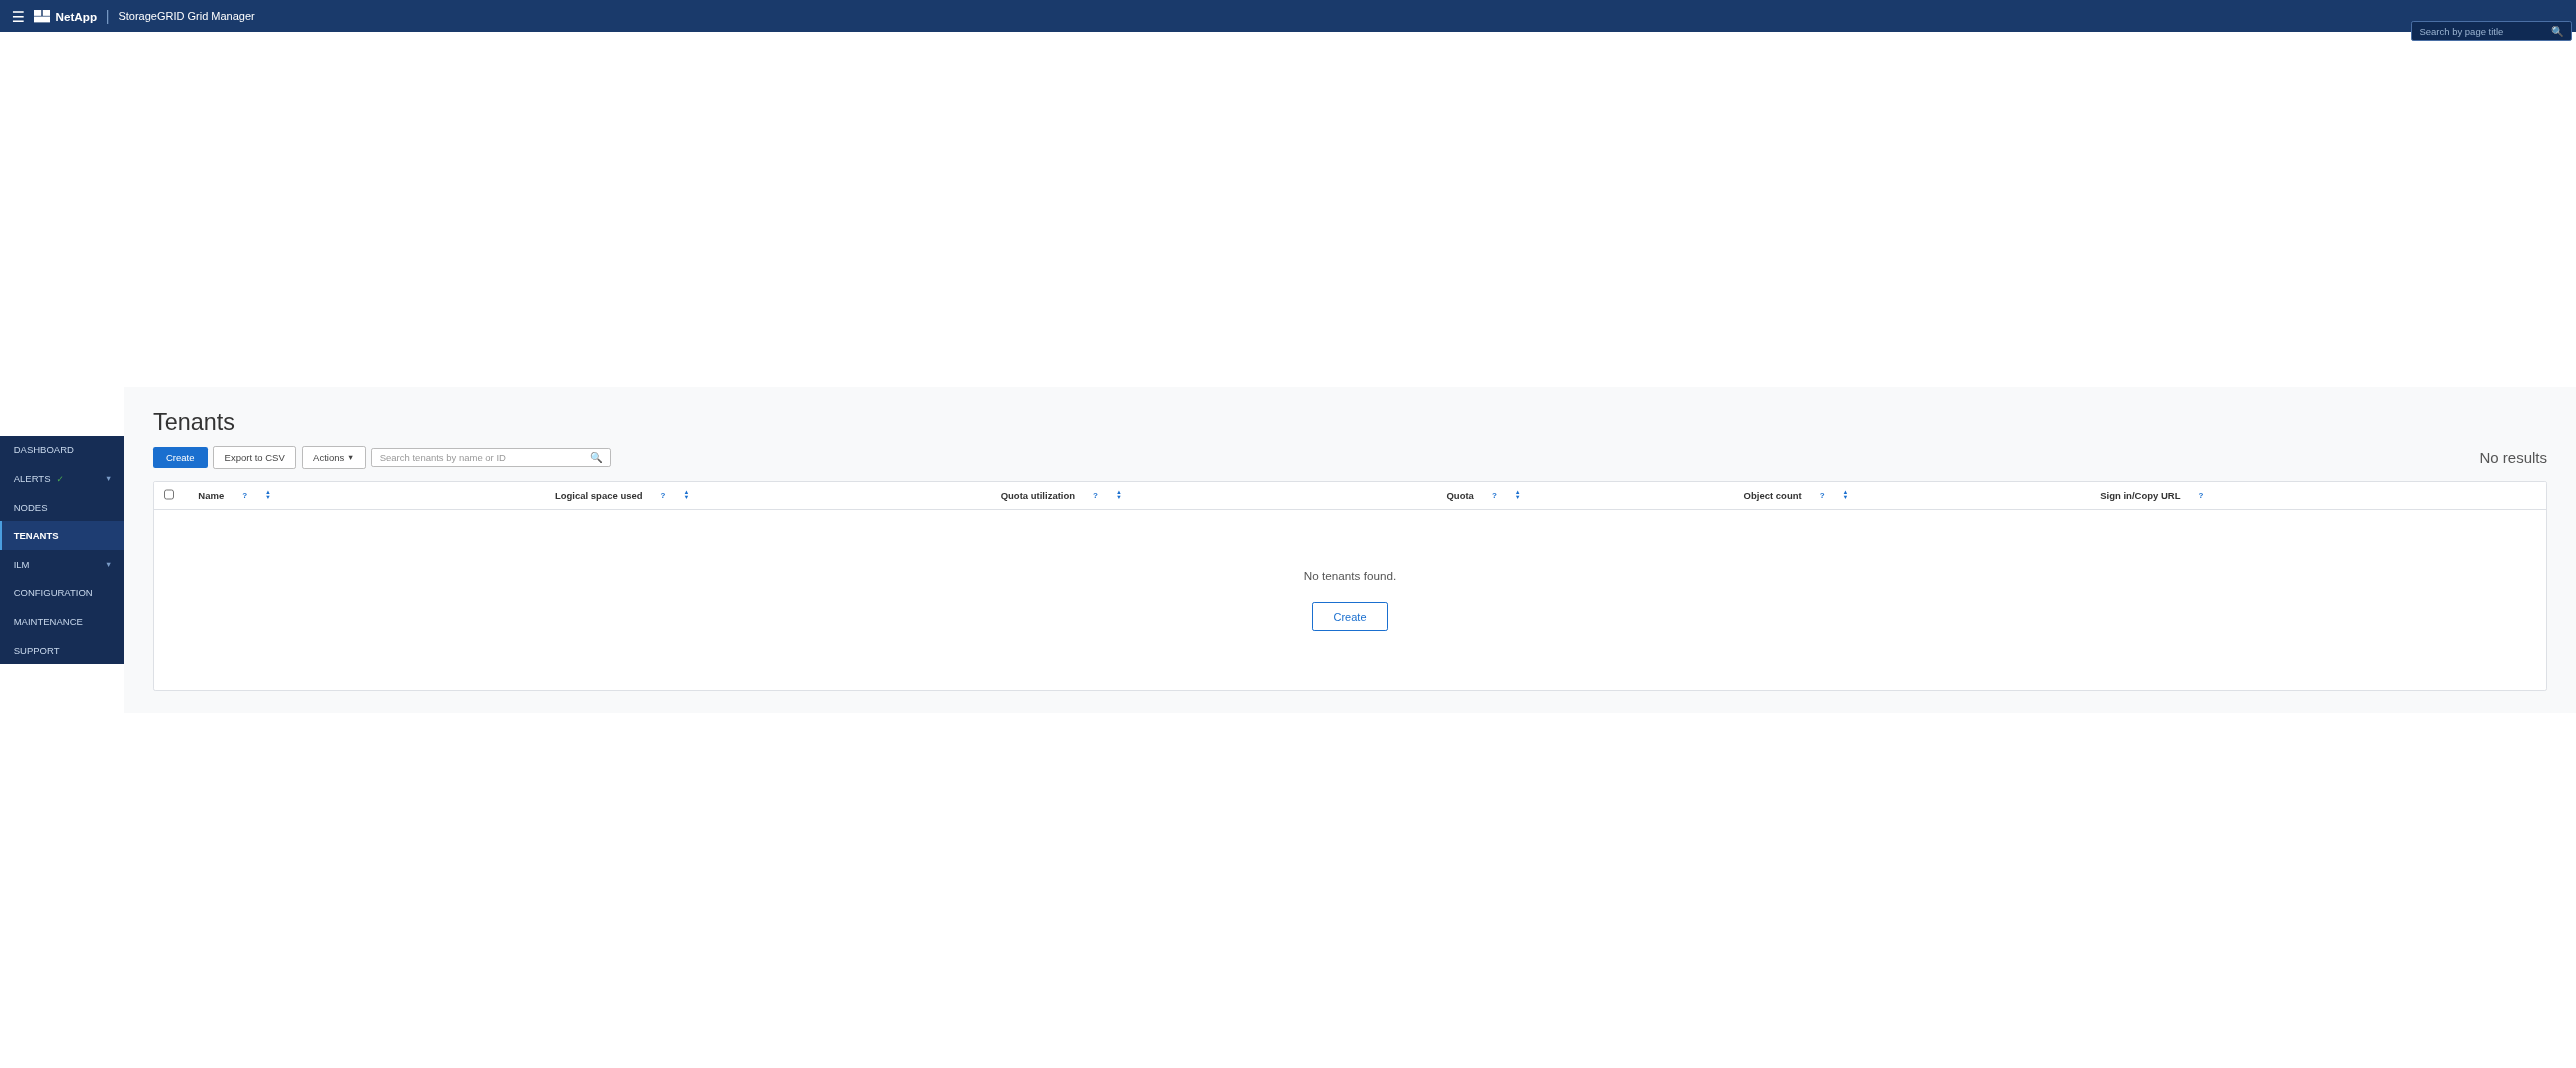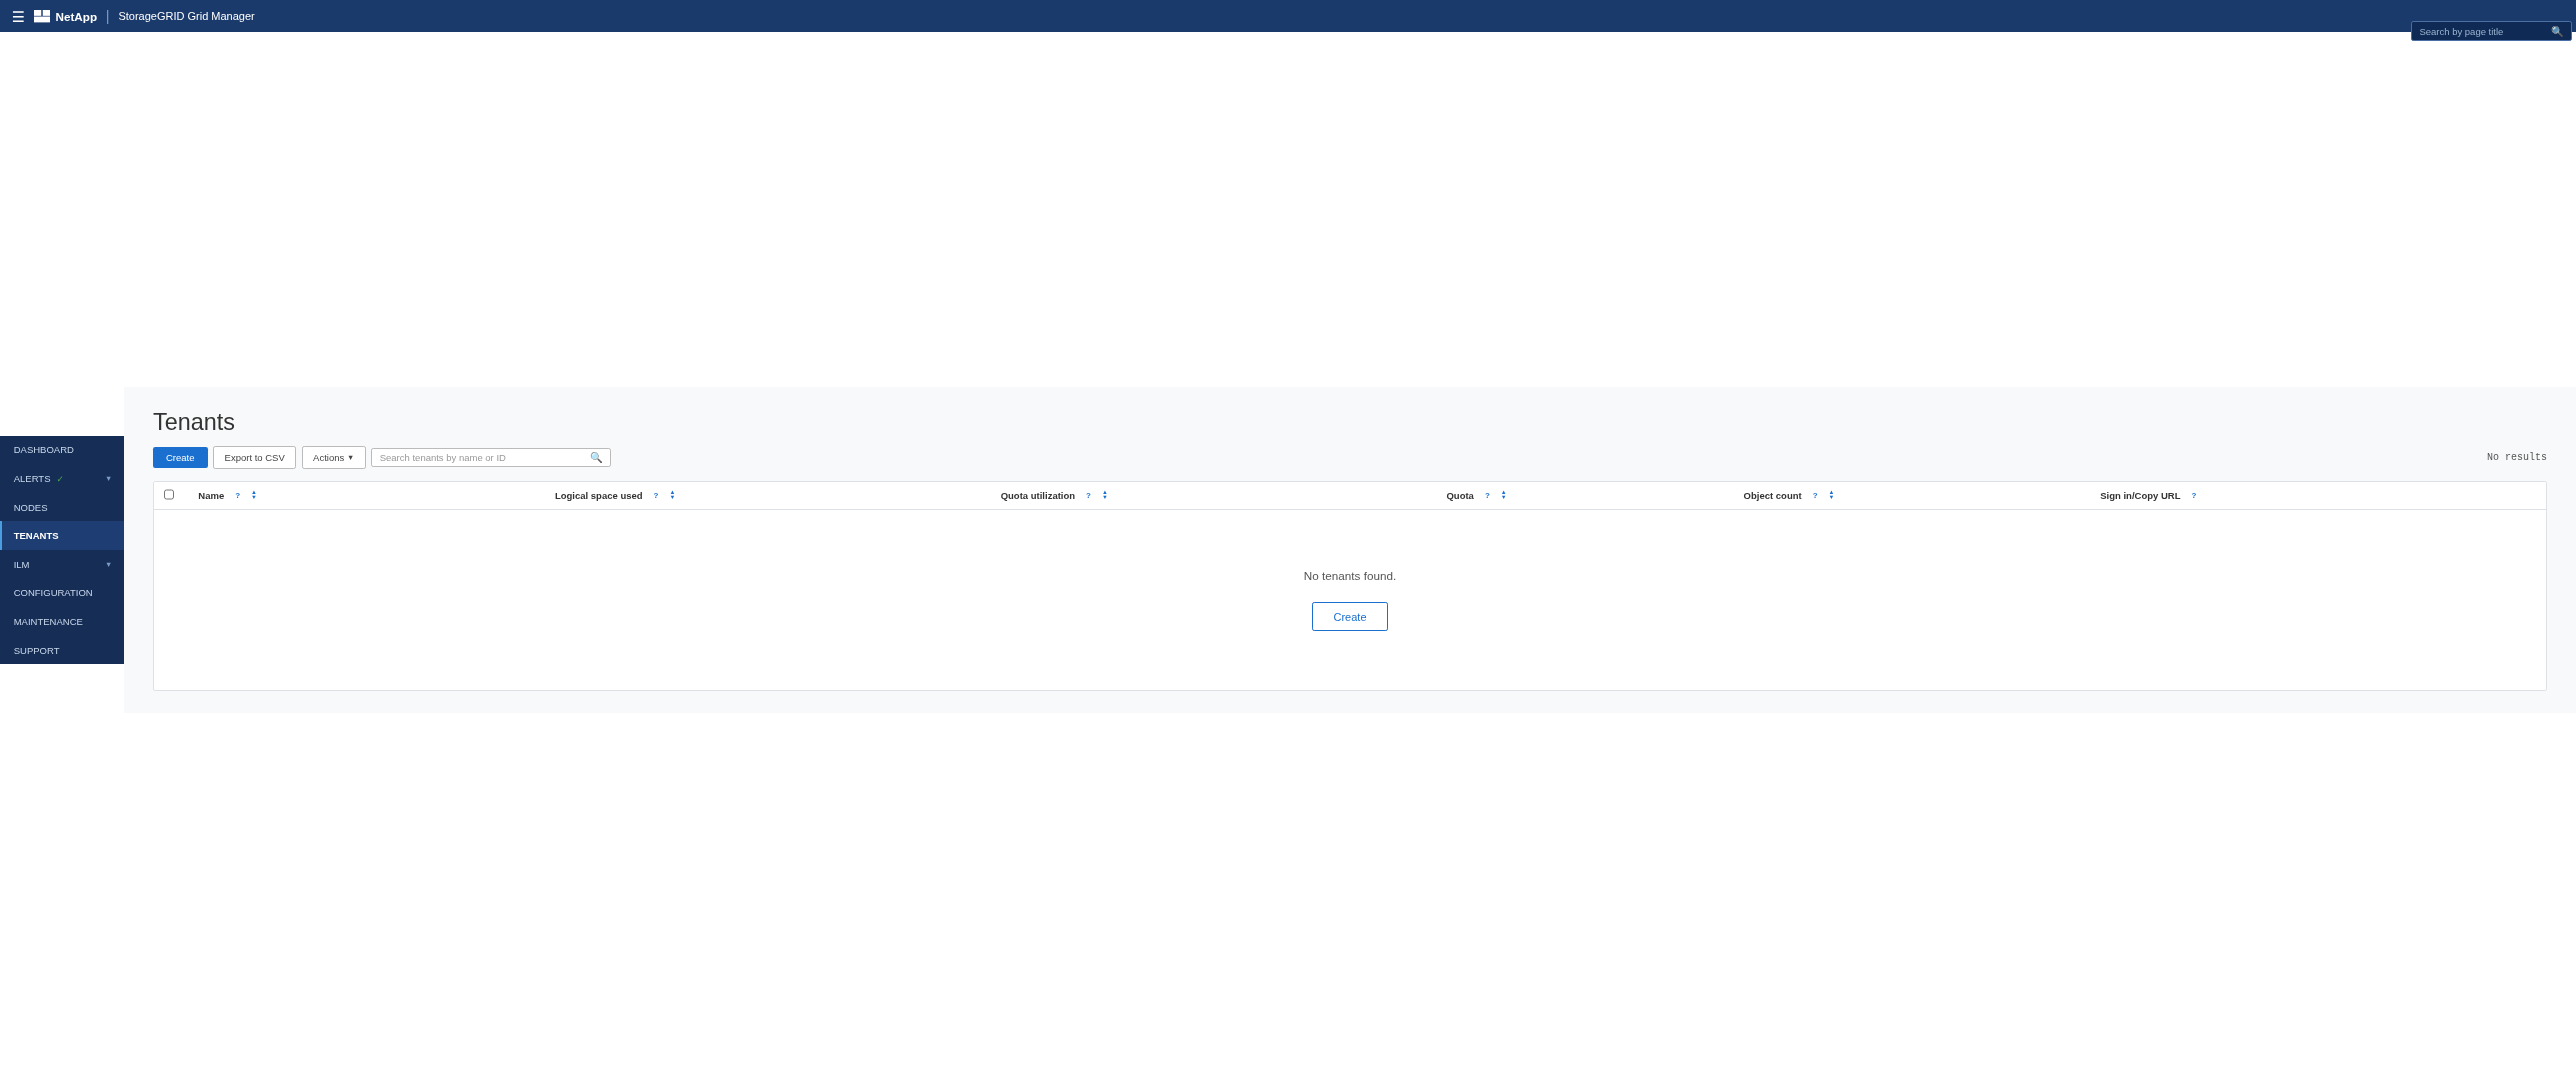--- a/index.html
+++ b/index.html
@@ -163,44 +163,43 @@
       border: none;
       outline: none;
       font-size: 9.5px;
       color: #555;
       width: 100%;
     }
     .search-container input::placeholder { color: #999; }
     .search-container-icon { color: #888; font-size: 10.2px; }
     .no-results-text {
       margin-left: auto;
-      font-size: 10px;
-      color: #555;
-      font-family: Liberation Mono, monospace;
+      font-size: 15px;
+      color: #555;
     }
 
     
     .table-container {
       background: white;
       border: 0.7px solid #dde0e5;
       border-radius: 2.2px;
       overflow: hidden;
     }
     .table-header {
       display: flex;
       align-items: center;
       border-bottom: 1.5px solid #dde0e5;
       padding: 7.3px 0;
       background: white;
     }
     .th-checkbox { width: 37px; padding: 0 10.2px; }
     .th-cell {
       display: flex;
       align-items: center;
-      gap: 11px;
+      gap: 18px;
       font-size: 9.5px;
       font-weight: bold;
       color: #333;
       cursor: pointer;
     }
     .th-name { flex: 1.2; padding-left: 7.3px; }
     .th-logical { flex: 1.5; }
     .th-quota-util { flex: 1.5; }
     .th-quota { flex: 1; }
     .th-object-count { flex: 1.2; }

